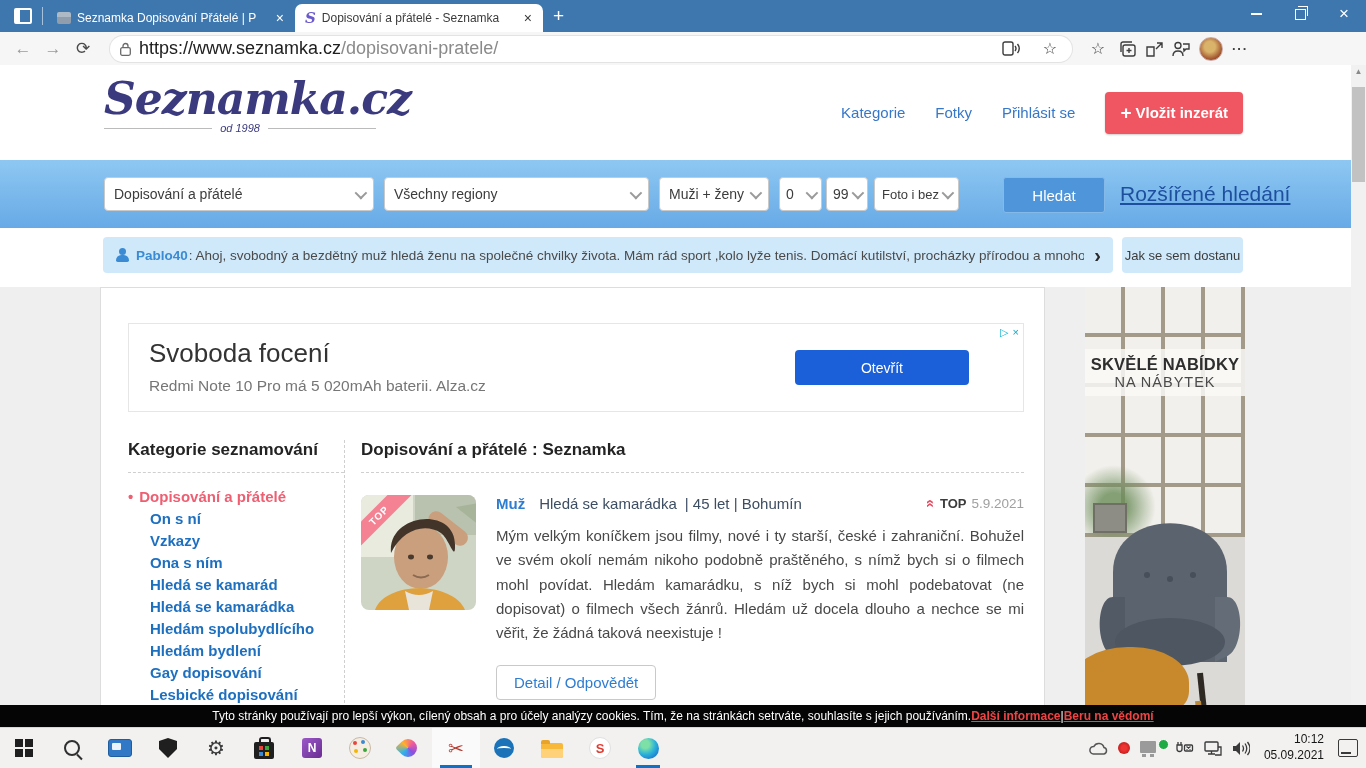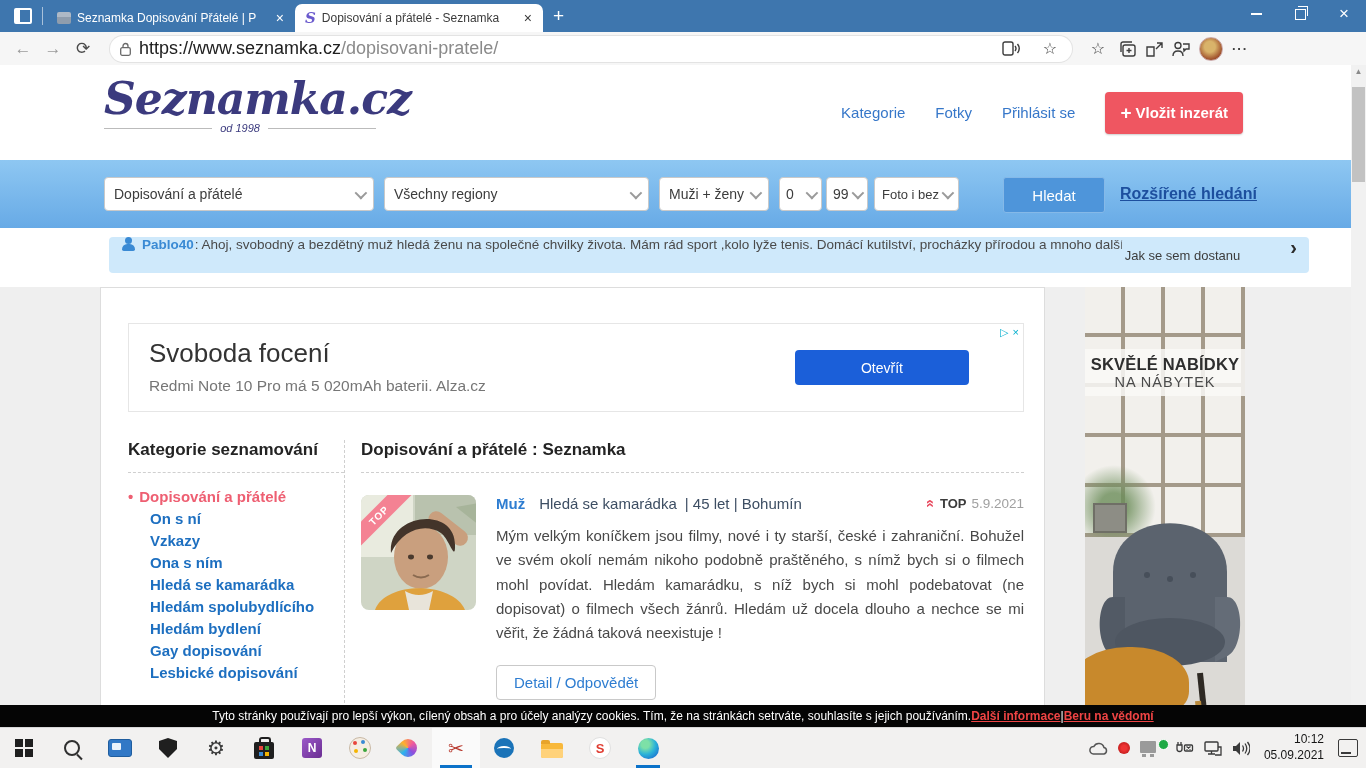--- a/index.html
+++ b/index.html
@@ -48,22 +48,22 @@
   .logo-sub{display:flex;align-items:center;gap:8px;color:#3b3a7e;font-size:11px;font-style:italic;margin-top:-2px;}
   .logo-sub:before,.logo-sub:after{content:"";flex:1;height:1px;background:#bbb;}
   .topnav{position:absolute;right:108px;top:0;height:95px;display:flex;align-items:center;gap:30px;}
   .topnav a{color:#3677c9;font-size:15px;text-decoration:none;}
   .cta-btn{background:#ef5661;color:#fff;font-size:15px;font-weight:bold;border-radius:4px;padding:10px 15px;display:flex;align-items:center;gap:4px;box-shadow:0 1px 2px rgba(0,0,0,.2);}
   .cta-plus{font-size:19px;font-weight:bold;}
   .search-band{position:absolute;left:0;top:95px;width:1351px;height:68px;background:linear-gradient(#8ec7f2,#67aae6);}
   .sel{position:absolute;top:17px;height:34px;background:#fff;border:1px solid #c9c9c9;border-radius:4px;display:flex;align-items:center;padding:0 9px;font-size:14px;color:#3c3c3c;box-sizing:border-box;}
   .sel .chev{margin-left:auto;width:7px;height:7px;border-right:2px solid #9a9a9a;border-bottom:2px solid #9a9a9a;transform:rotate(45deg) translateY(-2px);flex:none;}
   .hledat{position:absolute;left:1003px;top:17px;width:100px;height:34px;background:#4e95da;border:1px solid #85b9e8;border-radius:3px;color:#fff;font-size:15px;display:flex;align-items:center;justify-content:center;}
-  .adv-link{position:absolute;left:1120px;top:17px;height:34px;display:flex;align-items:center;color:#1d4f9e;font-weight:bold;font-size:16px;}
-  .ticker{position:absolute;left:109px;top:172px;width:1200px;height:36px;background:#cfe9fb;border-radius:4px;display:flex;align-items:flex-start;padding:0 12px;box-sizing:border-box;}
+  .adv-link{position:absolute;left:1120px;top:17px;height:34px;display:flex;align-items:center;color:#1d4f9e;font-weight:normal;font-size:21px;}
+  .ticker{position:absolute;left:103px;top:172px;width:1010px;height:36px;background:#cfe9fb;border-radius:4px;display:flex;align-items:center;padding:0 12px;box-sizing:border-box;}
   .person-ico{width:14px;height:14px;position:relative;flex:none;margin-right:7px;}
   .person-ico:before{content:"";position:absolute;left:4px;top:0;width:7px;height:7px;border-radius:50%;background:#3a8ad4;}
   .person-ico:after{content:"";position:absolute;left:1px;top:7px;width:13px;height:7px;border-radius:6px 6px 2px 2px;background:#3a8ad4;}
   .ticker-user{color:#3a8ad4;font-weight:bold;font-size:13.5px;flex:none;}
   .ticker-msg{color:#4a4a4a;font-size:13.5px;white-space:nowrap;overflow:hidden;flex:1;margin-left:1px;}
   .ticker-next{margin-left:10px;color:#2b2b2b;font-size:20px;font-weight:bold;line-height:1;flex:none;}
   .howto{position:absolute;left:1122px;top:172px;width:121px;height:36px;background:#cfe9fb;border-radius:4px;display:flex;align-items:center;justify-content:center;font-size:13px;color:#3c3c3c;}
   .card{position:absolute;left:100px;top:222px;width:945px;height:440px;background:#fff;border:1px solid #ddd;box-sizing:border-box;overflow:hidden;}
   .ad-banner{position:relative;margin:35px 20px 0 27px;height:87px;border:1px solid #e6e6e6;background:#fff;}
   .ad-title{position:absolute;left:20px;top:14px;font-size:26px;color:#333;}
@@ -292,20 +292,21 @@
         </div>
       </div>
       <div class="columns">
         <div class="side-col">
           <div class="col-head">Kategorie seznamování</div>
           <div class="cat-list">
             <div class="cat-active"><span class="bullet">•</span><span>Dopisování a přátelé</span></div>
             <div class="cat-item">On s ní</div>
             <div class="cat-item">Vzkazy</div>
             <div class="cat-item">Ona s ním</div>
+            <div class="cat-item">Hledá se kamarád</div>
             <div class="cat-item">Hledá se kamarádka</div>
             <div class="cat-item">Hledám spolubydlícího</div>
             <div class="cat-item">Hledám bydlení</div>
             <div class="cat-item">Gay dopisování</div>
             <div class="cat-item">Lesbické dopisování</div>
           </div>
         </div>
         <div class="main-col">
           <div class="col-head">Dopisování a přátelé : Seznamka</div>
           <div class="listing">

